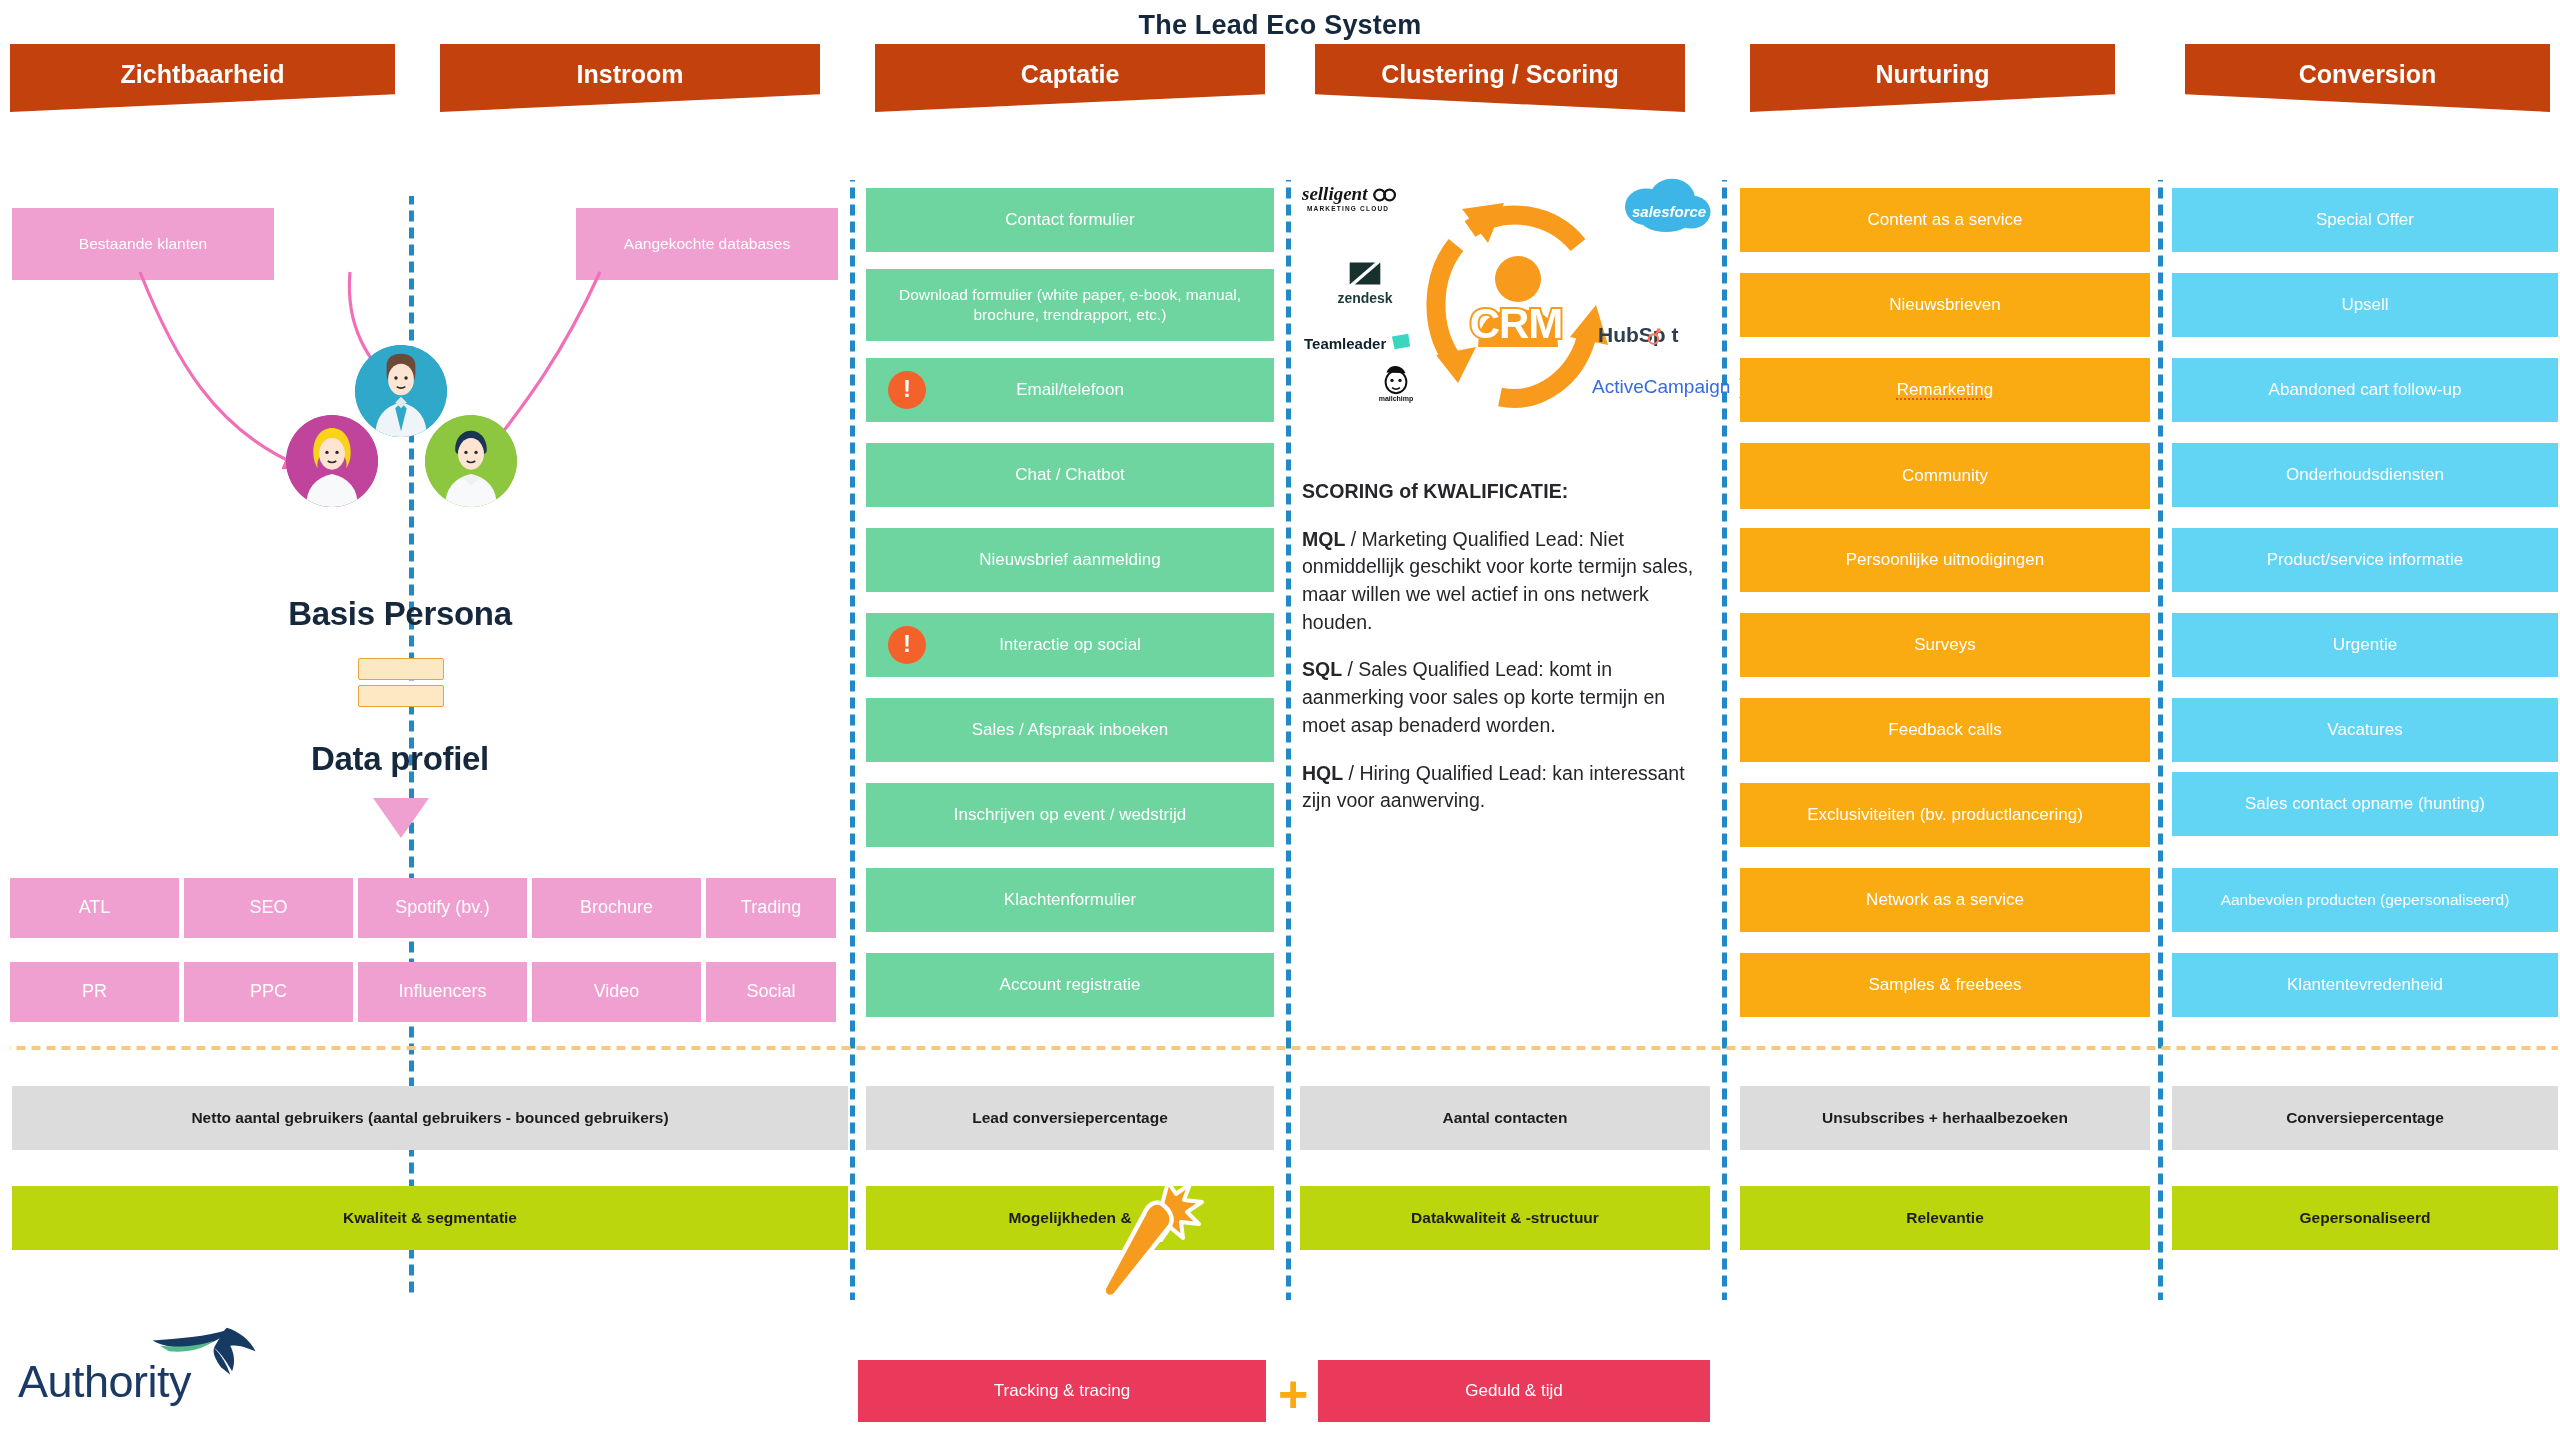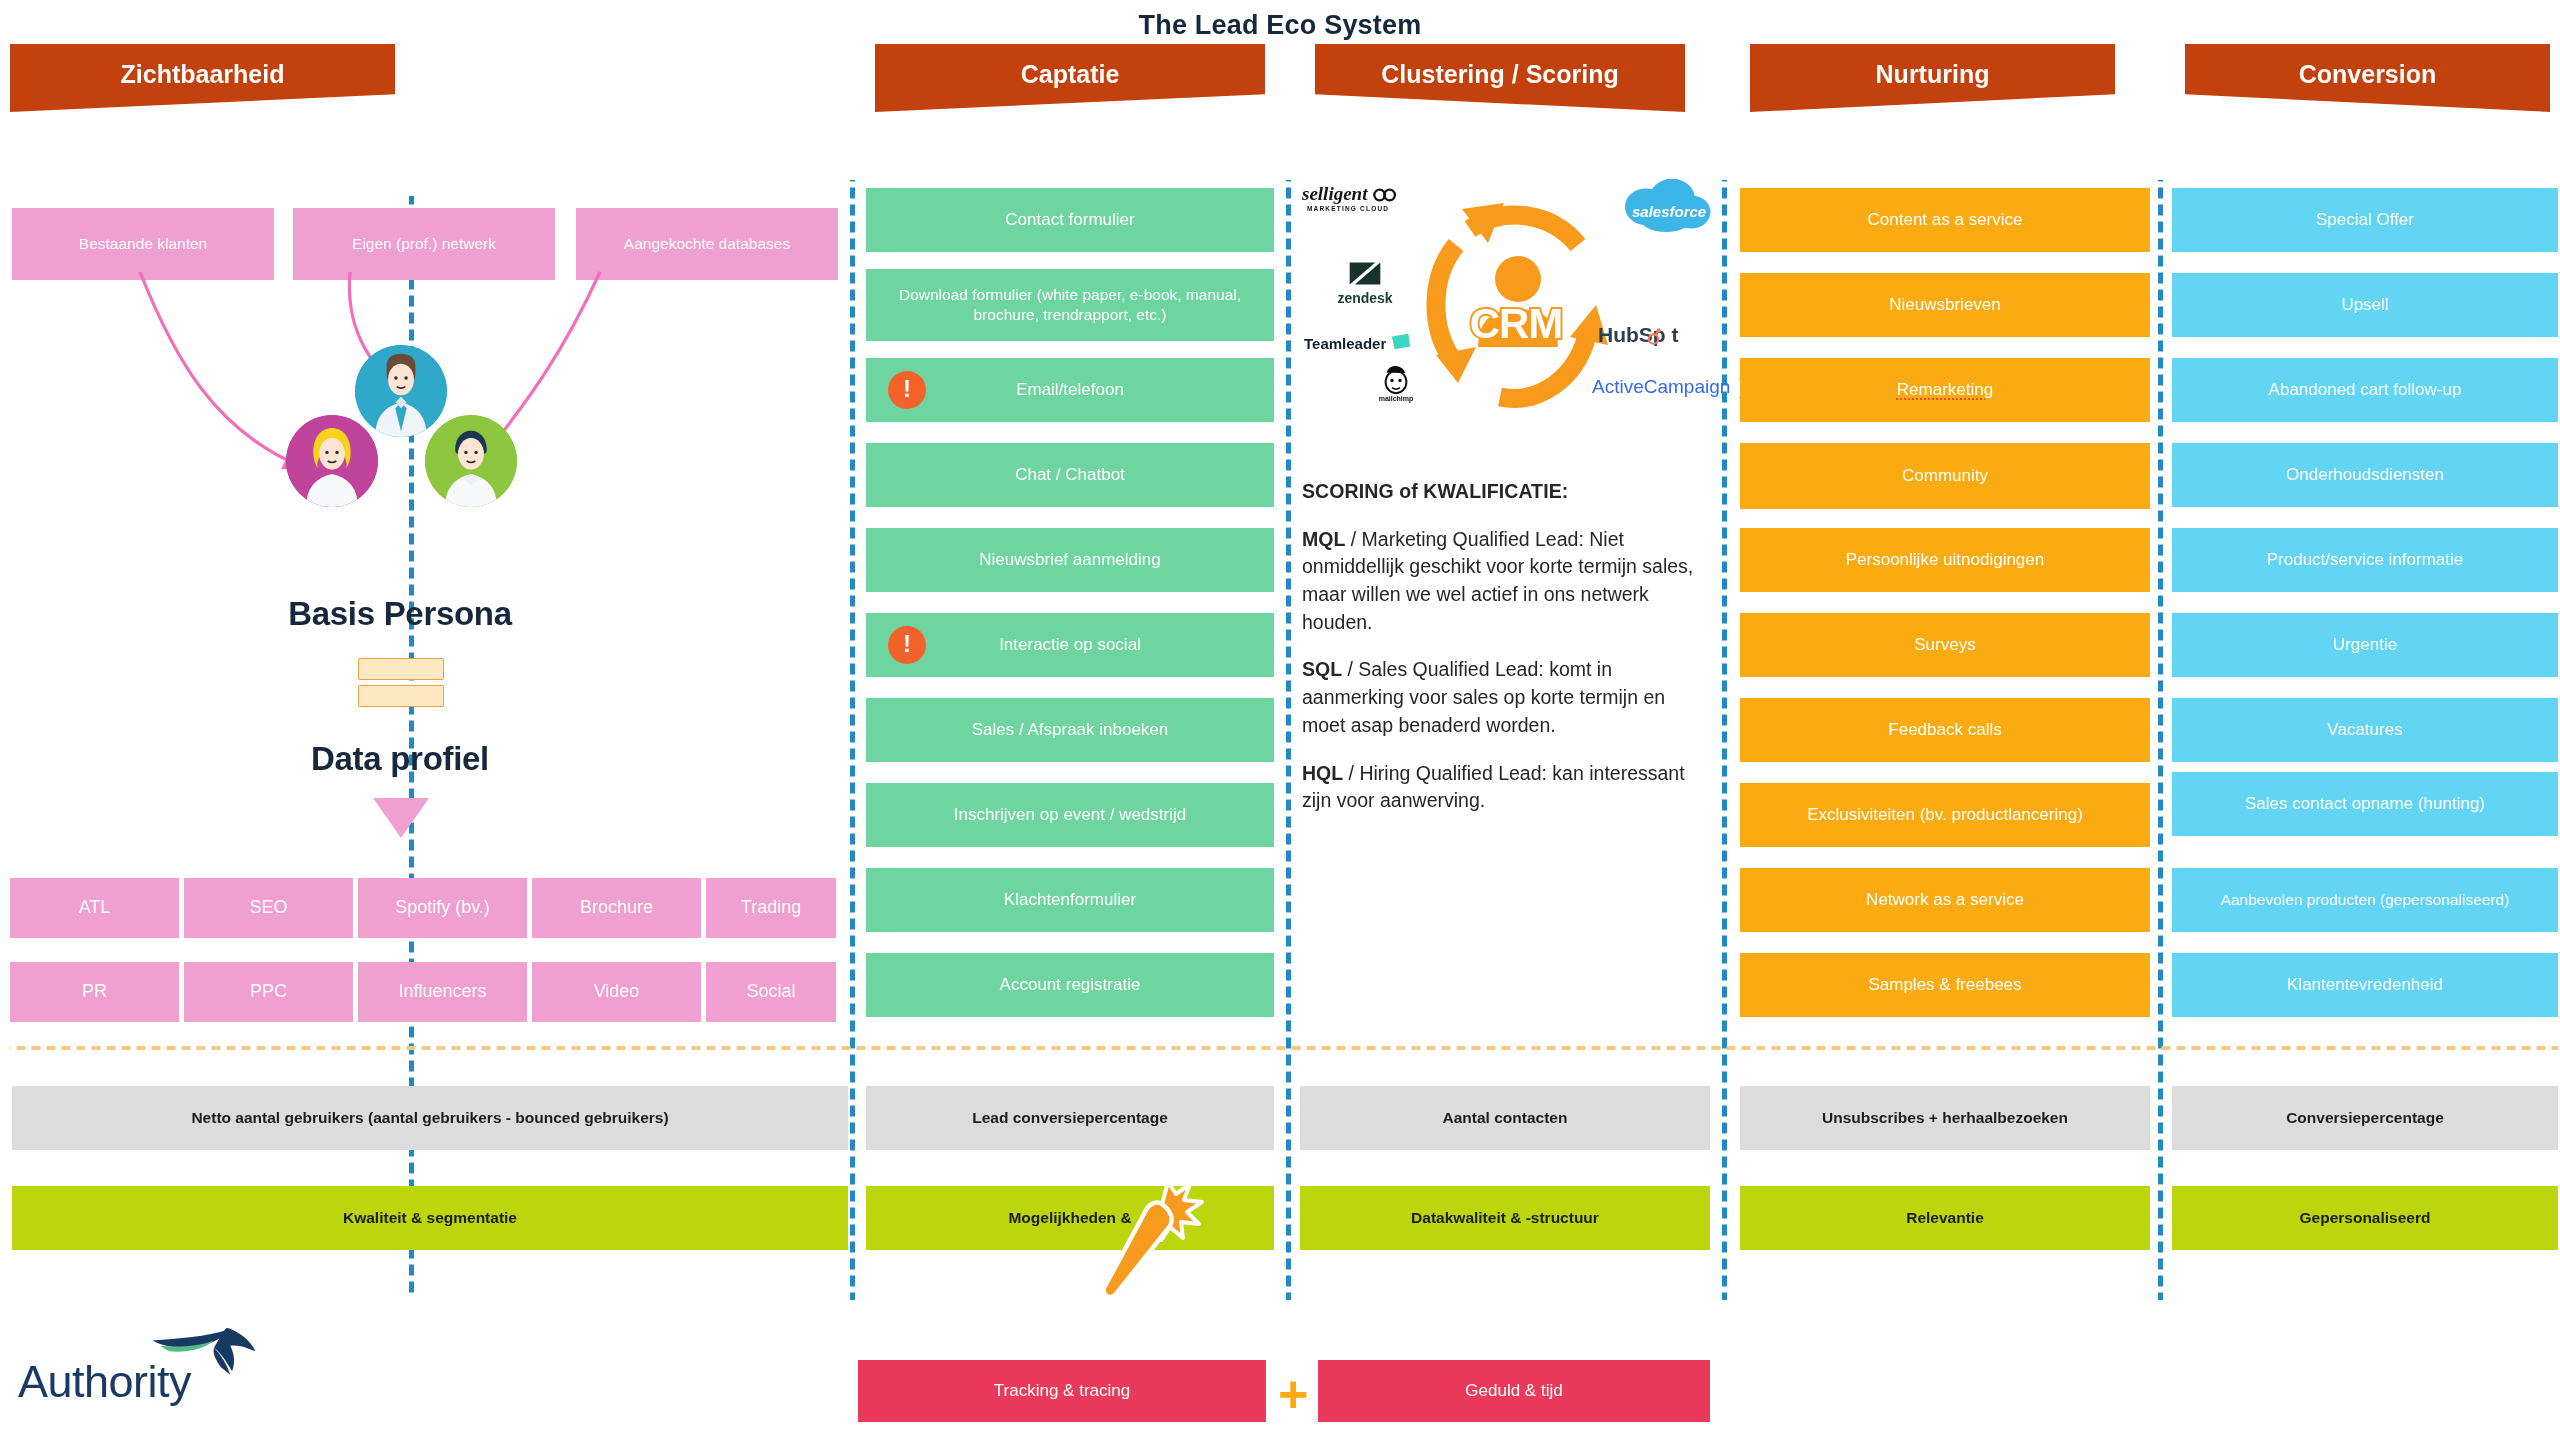--- a/index.html
+++ b/index.html
@@ -150,41 +150,43 @@
 </head>
 <body>
 
 <div id="stage">
 
   <div class="title">The Lead Eco System</div>
 
   <div class="banner slant-down" style="left:10px; top:44px; width:385px;">
     <span>Zichtbaarheid</span>
   </div>
+  <div class="banner slant-down" style="left:440px; top:44px; width:380px;">
+    <span>Instroom</span>
+  </div>
   <div class="banner slant-down" style="left:875px; top:44px; width:390px;">
     <span>Captatie</span>
   </div>
   <div class="banner slant-up" style="left:1315px; top:44px; width:370px;">
     <span>Clustering / Scoring</span>
   </div>
   <div class="banner slant-down" style="left:1750px; top:44px; width:365px;">
     <span>Nurturing</span>
   </div>
   <div class="banner slant-up" style="left:2185px; top:44px; width:365px;">
     <span>Conversion</span>
   </div>
 
   <div class="vsep" style="left:409px; top:196px; height:1100px;"></div>
   <div class="vsep" style="left:850px; top:180px; height:1120px;"></div>
   <div class="vsep" style="left:1286px; top:180px; height:1120px;"></div>
   <div class="vsep" style="left:1722px; top:180px; height:1120px;"></div>
   <div class="vsep" style="left:2158px; top:180px; height:1120px;"></div>
 
   <div class="cell pink small" style="left:12px; top:196px; width:262px; height:72px;">Bestaande klanten</div>
-  <div class="cell pink small" style="left:293px; top:196px; width:262px; height:72px;">Eigen (prof.) netwerk</div>
   <div class="cell pink small" style="left:576px; top:196px; width:262px; height:72px;">Aangekochte databases</div>
 
   <svg style="position:absolute; left:0; top:250px; width:860px; height:300px;" viewBox="0 0 860 300">
     <defs>
       <marker id="ah" markerWidth="7" markerHeight="7" refX="5" refY="3.2" orient="auto">
         <path d="M0,0 L7,3.2 L0,6.4 z" fill="#f06fb8"></path>
       </marker>
     </defs>
     <path d="M140,22 C175,110 215,180 300,216" fill="none" stroke="#f06fb8" stroke-width="3.2" marker-end="url(#ah)"></path>
     <path d="M350,22 C345,80 370,110 396,140" fill="none" stroke="#f06fb8" stroke-width="3.2" marker-end="url(#ah)"></path>

